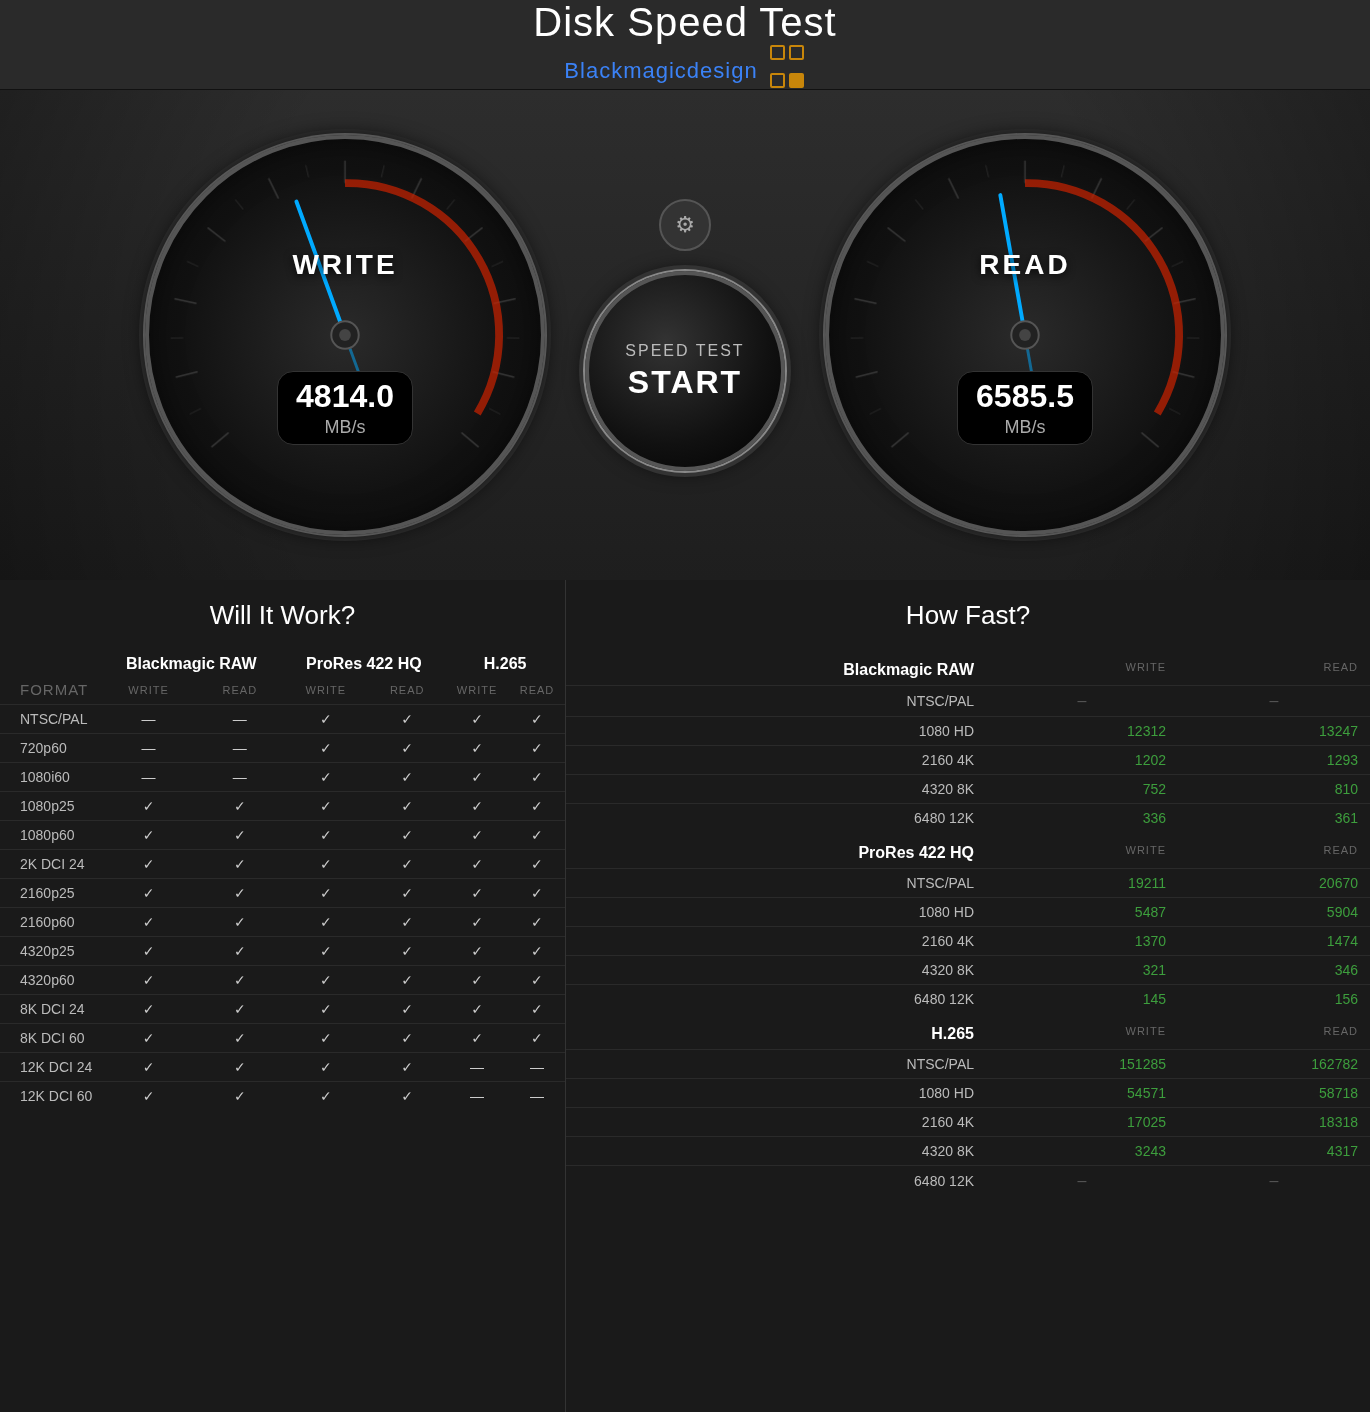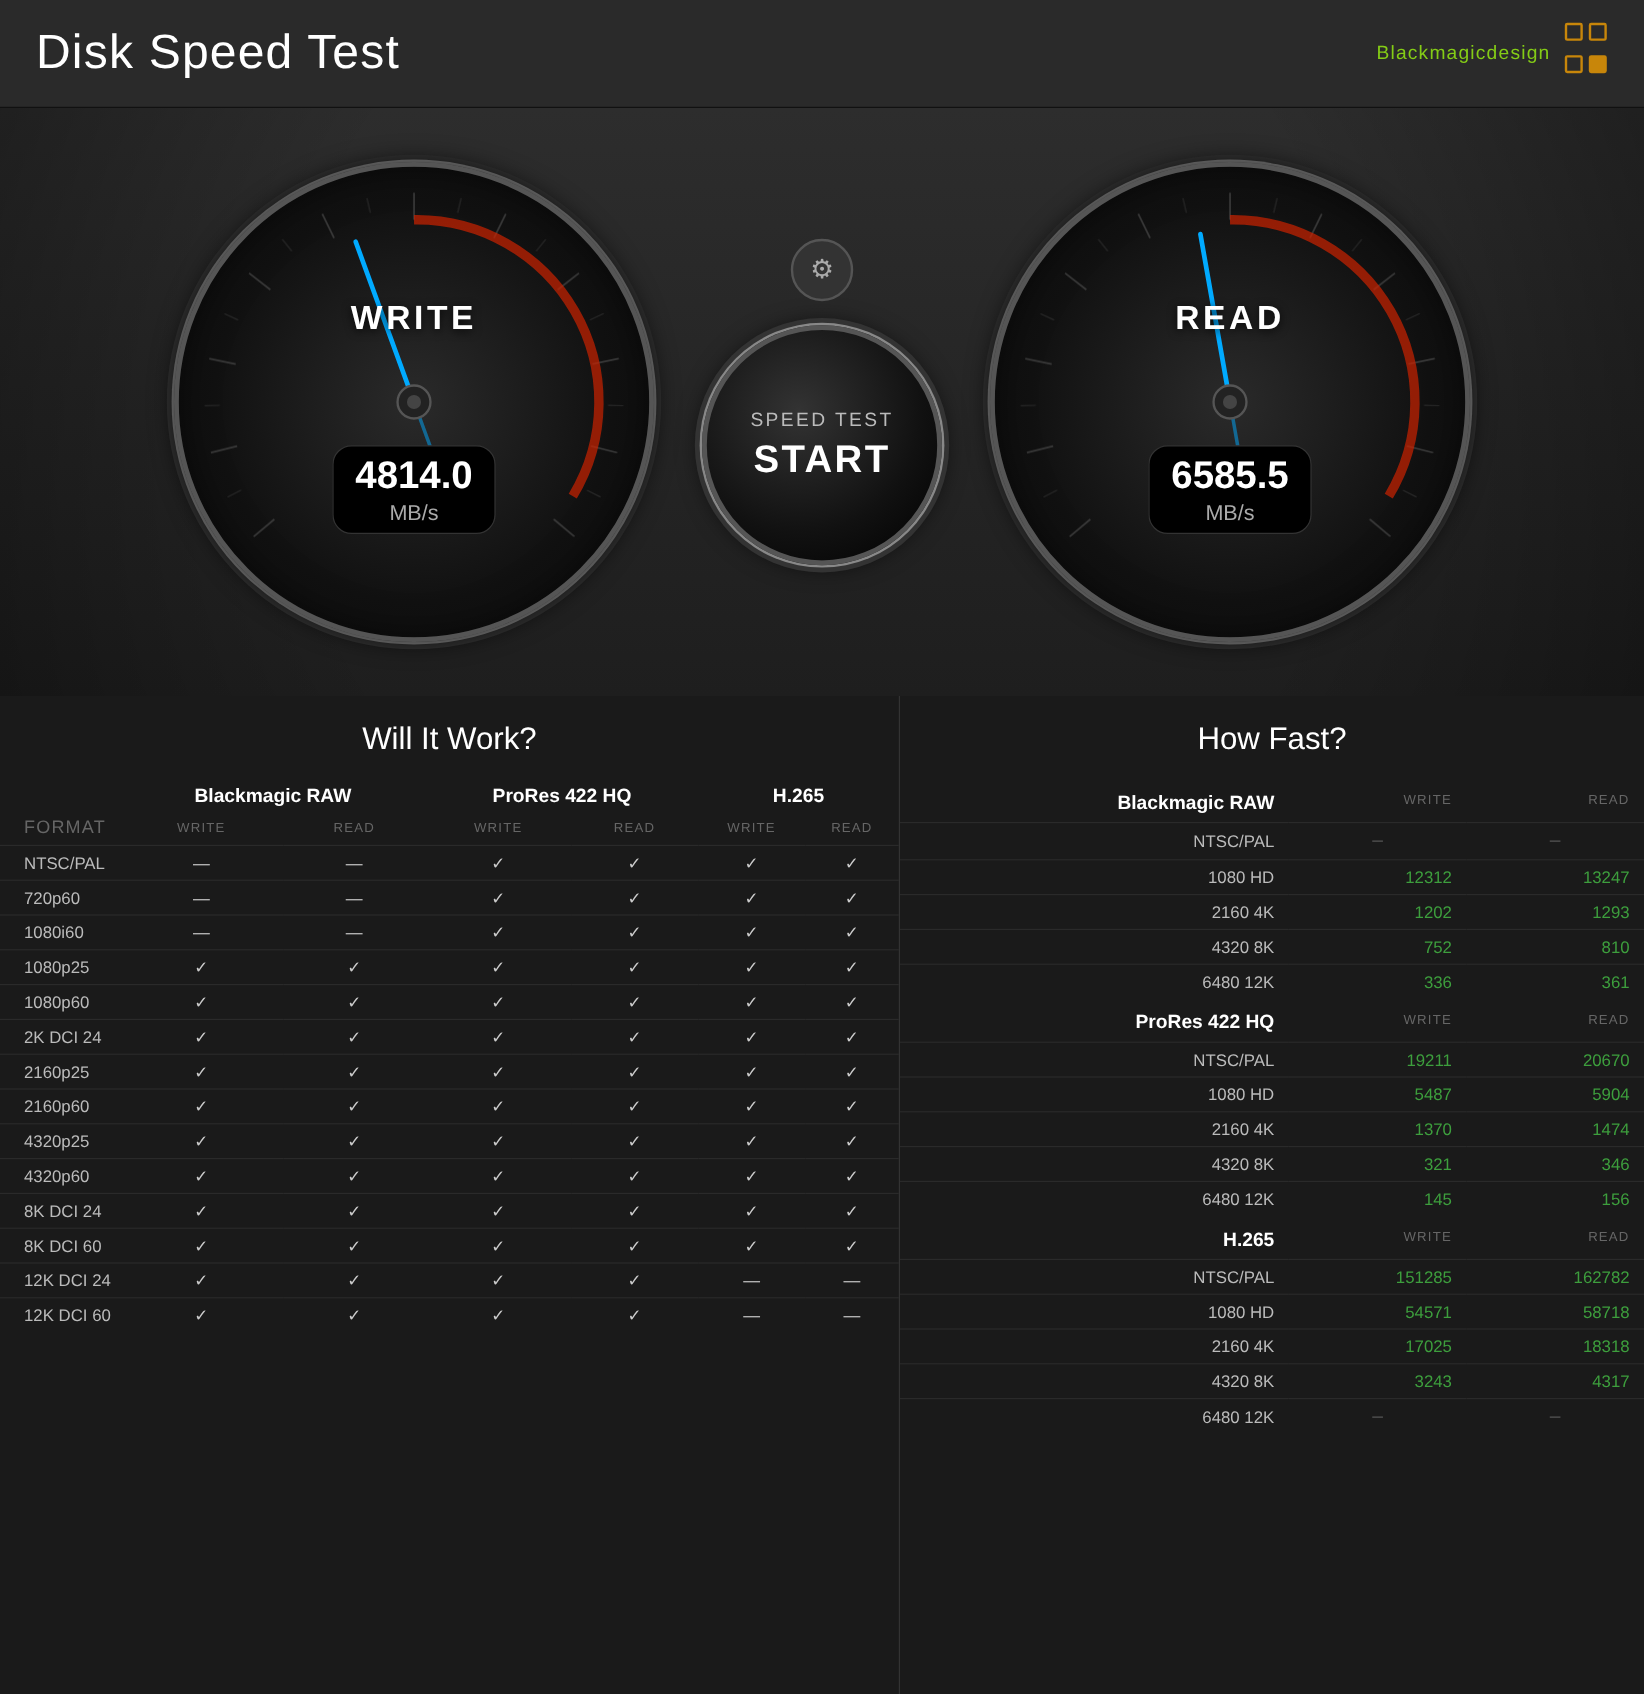--- a/index.html
+++ b/index.html
@@ -14,36 +14,37 @@
 
     
     .title-bar {
       background: #2a2a2a;
       height: 90px;
       display: flex;
       align-items: center;
       justify-content: space-between;
       padding: 0 30px;
       border-bottom: 1px solid #111;
+      flex-direction: column;
     }
     .title-bar h1 {
       font-size: 40px;
       font-weight: 300;
       color: #fff;
       letter-spacing: 1px;
     }
     .brand-logo {
       display: flex;
       align-items: center;
       gap: 12px;
     }
     .brand-name {
-      font-size: 16px;
+      font-size: 22px;
       font-weight: 400;
-      color: #84cc16;
+      color: #3b82f6;
       letter-spacing: 1px;
     }
     .brand-icon {
       display: grid;
       grid-template-columns: 1fr 1fr;
       gap: 3px;
       width: 36px;
       height: 52px;
     }
     .brand-icon .sq {
@@ -183,21 +184,21 @@
 
     
     .bottom-section {
       display: flex;
       height: 832px;
       background: #1a1a1a;
     }
 
     
     .left-panel {
-      width: 750px;
+      width: 566px;
       border-right: 1px solid #333;
       padding: 20px 0;
     }
     .panel-title {
       text-align: center;
       font-size: 26px;
       font-weight: 500;
       color: #fff;
       margin-bottom: 18px;
       padding: 0 20px;

